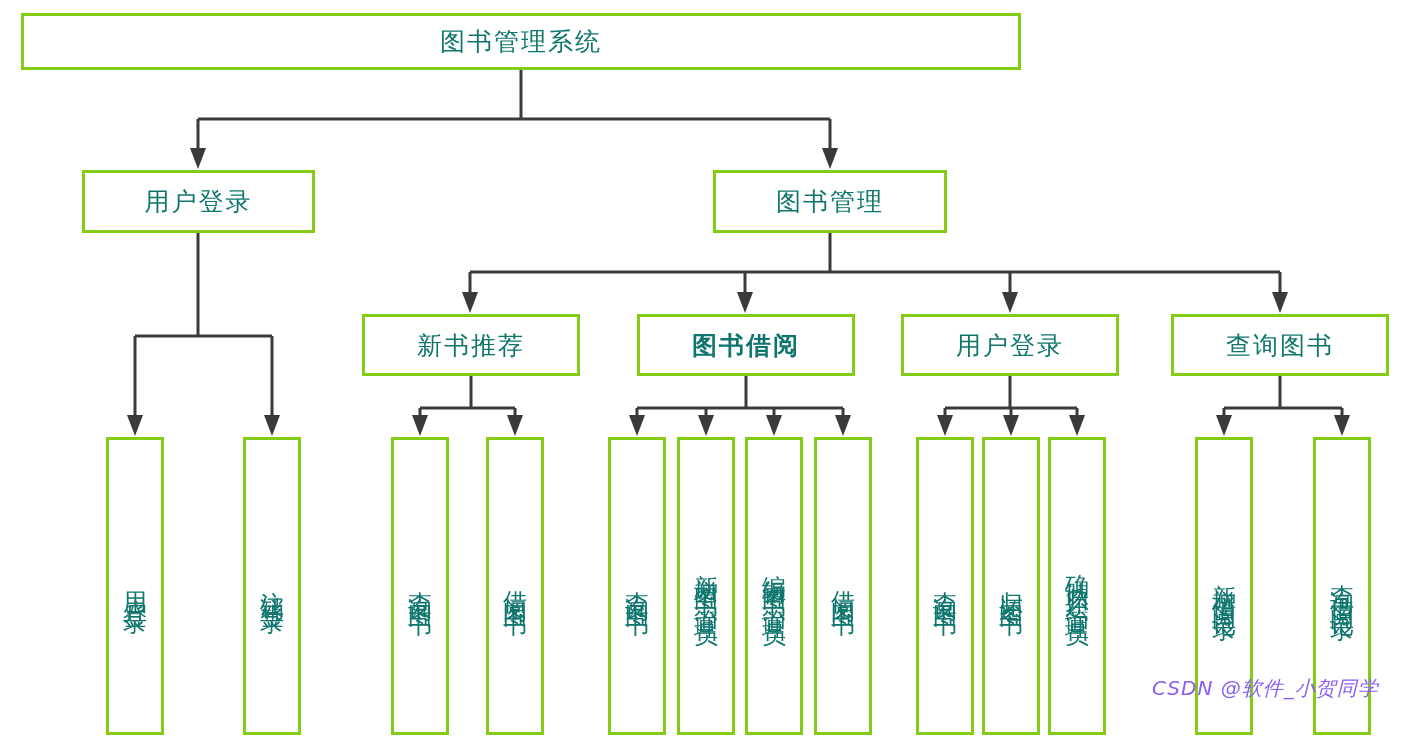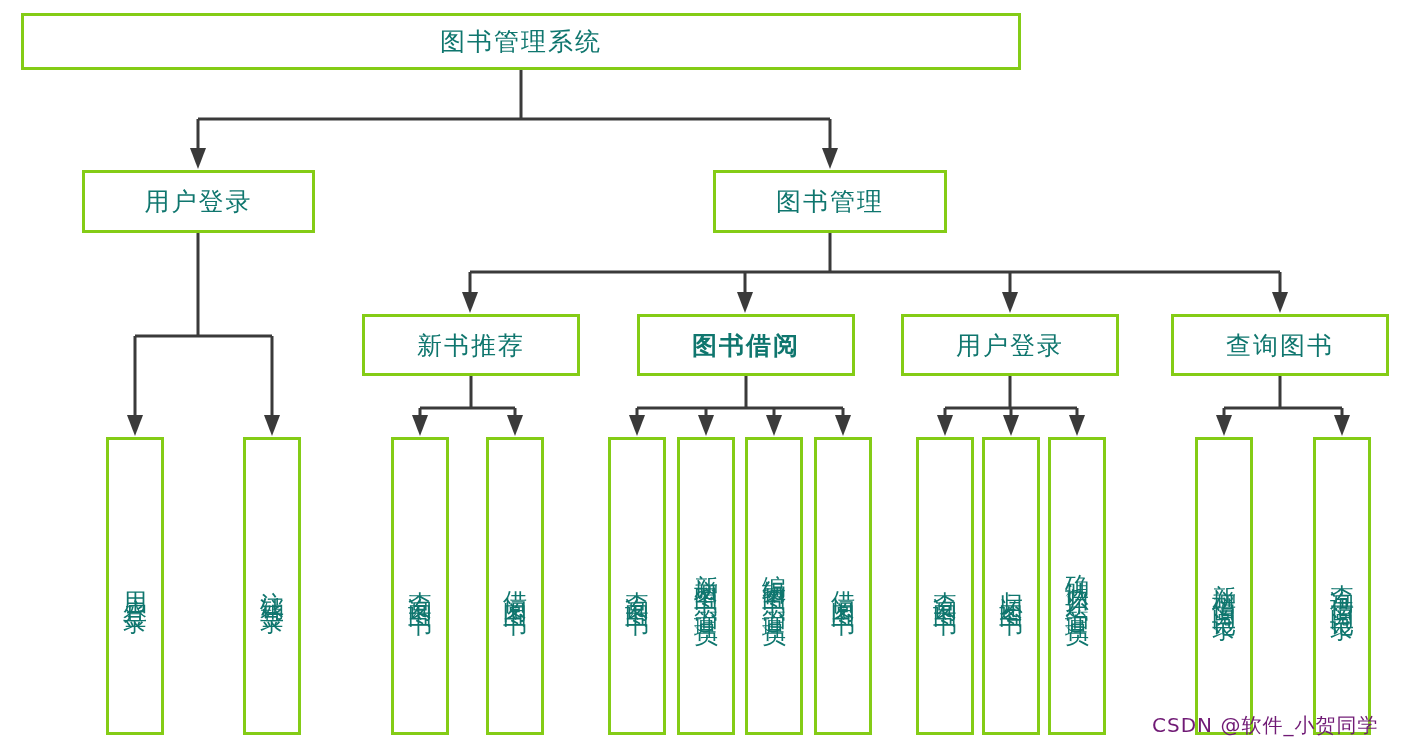--- a/index.html
+++ b/index.html
@@ -43,25 +43,26 @@
     text-orientation: mixed;
     font-size: 24px;
     letter-spacing: 7px;
     line-height: 1;
     white-space: nowrap;
   }
   .watermark {
     position: absolute;
     z-index: 3;
     left: 1152px;
-    top: 712px;
+    top: 675px;
     font-size: 20px;
-    color: #701a75;
+    color: #8b5cf6;
     letter-spacing: 1px;
     white-space: nowrap;
+    font-style: italic;
   }
 </style>
 </head>
 <body>
 
 <div class="canvas">
 
   <svg class="connectors" width="1405" height="747" viewBox="0 0 1405 747">
     <g stroke="#3a3a3a" stroke-width="3" fill="none">
 

